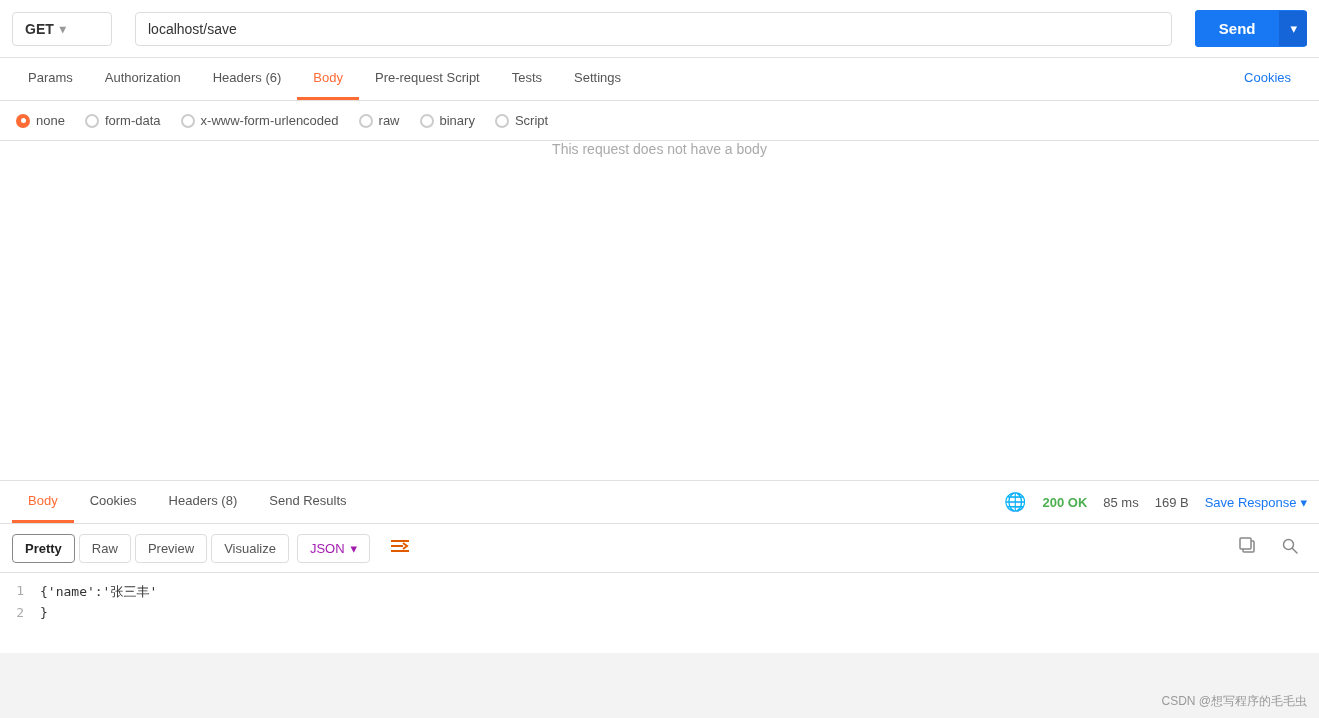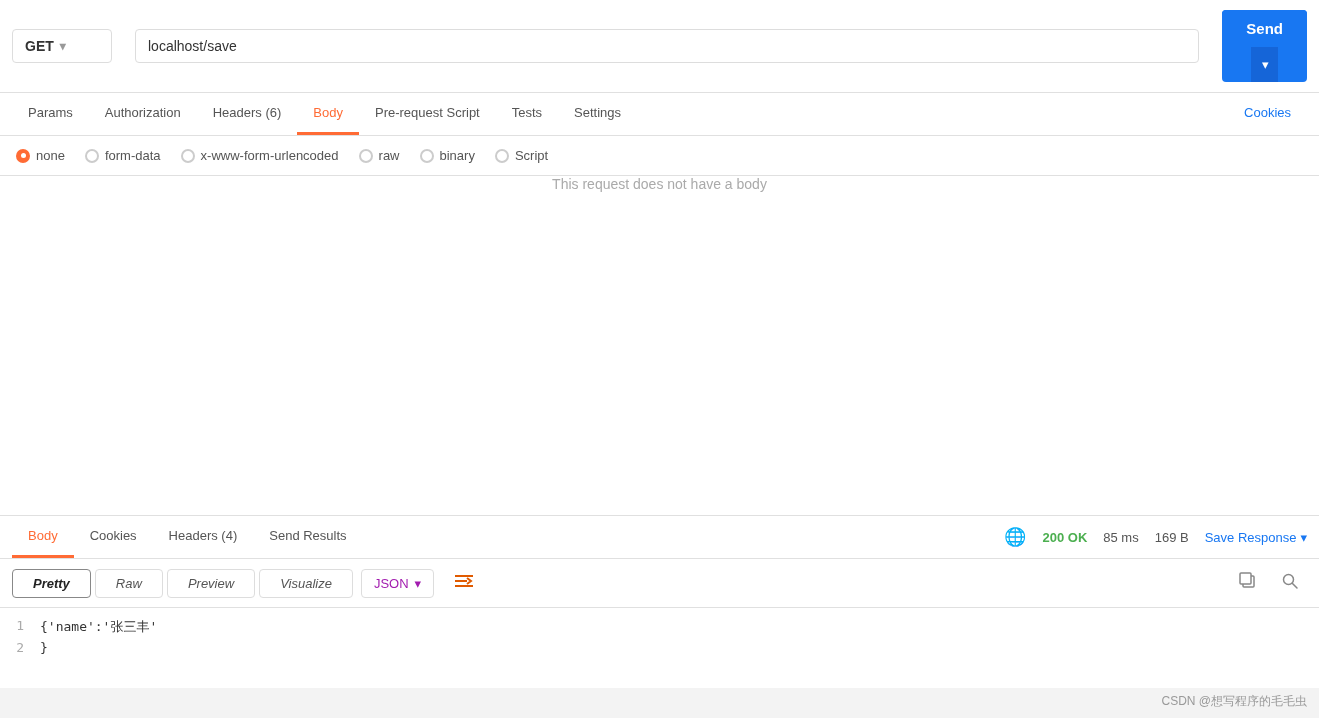--- a/index.html
+++ b/index.html
@@ -17,21 +17,20 @@
     }
     .method-select .chevron { color: #999; font-size: 12px; }
     .url-input {
       flex: 1; padding: 8px 12px; border: 1px solid #ddd; border-radius: 4px;
       font-size: 14px; color: #333; outline: none;
     }
     .send-btn {
       display: flex; align-items: center; gap: 0; background: #1877f2; color: #fff;
       border: none; border-radius: 4px; cursor: pointer; font-size: 15px; font-weight: 600;
       overflow: hidden;
-      flex-direction: column;
     }
     .send-btn-main { padding: 10px 24px; background: #1877f2; border: none; color: #fff; font-size: 15px; font-weight: 600; cursor: pointer; }
     .send-btn-arrow { padding: 10px 10px; background: #1565d8; border: none; color: #fff; font-size: 13px; cursor: pointer; border-left: 1px solid #1565d8; }
 
     
     .req-tabs {
       display: flex; align-items: center; background: #fff; border-bottom: 1px solid #e0e0e0;
       padding: 0 12px;
     }
     .req-tab {
@@ -80,22 +79,22 @@
     .status-time { color: #555; font-size: 13px; }
     .status-size { color: #555; font-size: 13px; }
     .save-response { color: #1877f2; font-size: 13px; cursor: pointer; display: flex; align-items: center; gap: 4px; }
 
     
     .resp-toolbar {
       display: flex; align-items: center; gap: 4px; padding: 8px 12px;
       background: #fff; border-bottom: 1px solid #e0e0e0;
     }
     .fmt-btn {
-      padding: 6px 20px; border: 1px solid #ddd; border-radius: 4px; cursor: pointer;
-      font-size: 13px; color: #555; background: #fff; font-style: italic;
+      padding: 6px 12px; border: 1px solid #ddd; border-radius: 4px; cursor: pointer;
+      font-size: 13px; color: #555; background: #fff;
     }
     .fmt-btn.active { background: #fff; border: 1px solid #888; font-weight: 600; color: #222; }
     .json-select {
       display: flex; align-items: center; gap: 6px; padding: 6px 12px;
       border: 1px solid #ddd; border-radius: 4px; cursor: pointer; font-size: 13px;
       color: #a21caf; background: #fff; margin-left: 4px;
     }
     .wrap-icon {
       margin-left: 8px; padding: 6px 8px; cursor: pointer; font-size: 16px; color: #e05a00;
     }
@@ -181,21 +180,21 @@
 
 <div class="no-body-area">
   <span class="no-body-text">This request does not have a body</span>
 </div>
 
 <div class="response-section">
 
   <div class="resp-tabs-bar">
     <div class="resp-tab active">Body</div>
     <div class="resp-tab">Cookies</div>
-    <div class="resp-tab">Headers (4)</div>
+    <div class="resp-tab">Headers (8)</div>
     <div class="resp-tab">Send Results</div>
 
     <div class="resp-status-area">
       <span class="globe-icon">🌐</span>
       <span class="status-ok">200 OK</span>
       <span class="status-time">85 ms</span>
       <span class="status-size">169 B</span>
       <span class="save-response">
         <span>Save Response</span>
         <span>▾</span>

